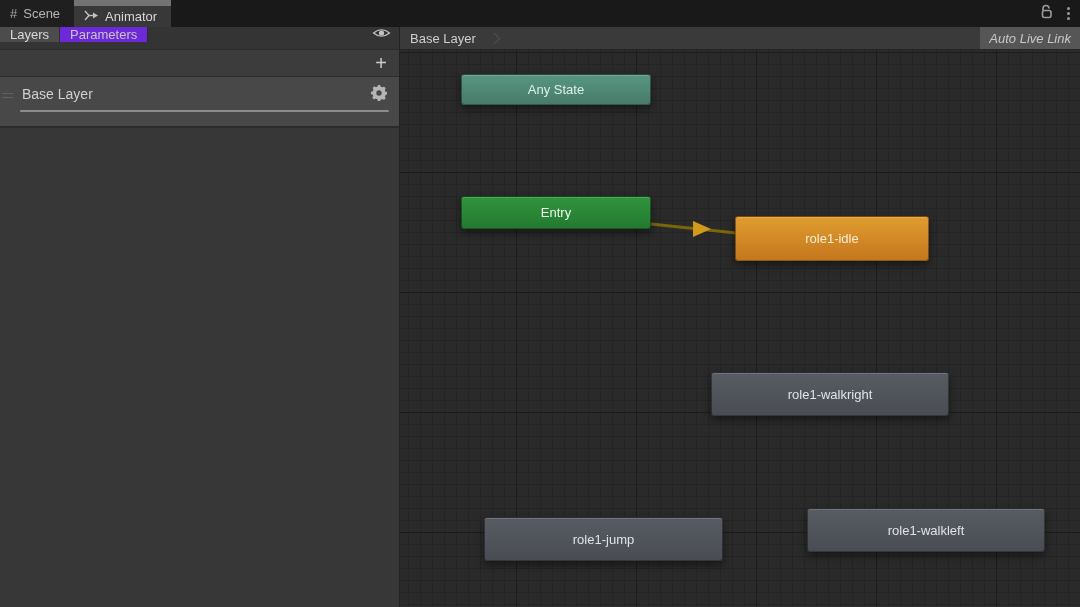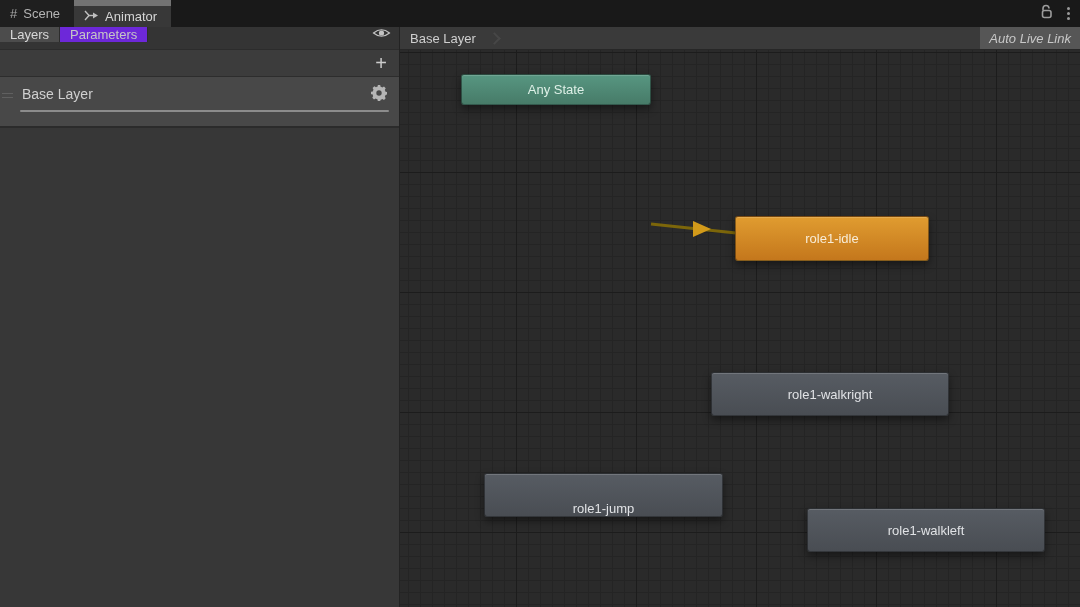--- a/index.html
+++ b/index.html
@@ -62,22 +62,22 @@
     font-size:13px; border-radius:3px; border:1px solid rgba(0,0,0,0.40);
     box-shadow:0 4px 8px rgba(0,0,0,0.45), inset 0 1px 0 rgba(255,255,255,0.16); z-index:2; }
   .node.anystate { left:61px; top:47px; width:190px; height:31px;
     background:linear-gradient(#579681,#477b68); color:#def0e7; }
   .node.entry { left:61px; top:169px; width:190px; height:33px;
     background:linear-gradient(#31943f,#237a2f); color:#edf7ef; }
   .node.idle { left:335px; top:189px; width:194px; height:45px;
     background:linear-gradient(#e09c30,#c4771c); color:#f8ecd7; }
   .node.walkright { left:311px; top:345px; width:238px; height:44px;
     background:linear-gradient(#575c63,#494d53); color:#e0e2e5; }
-  .node.jump { left:84px; top:446px; width:239px; height:44px;
-    background:linear-gradient(#575c63,#494d53); color:#e0e2e5;align-items:flex-end; }
+  .node.jump { left:84px; top:490px; width:239px; height:44px;
+    background:linear-gradient(#575c63,#494d53); color:#e0e2e5; }
   .node.walkleft { left:407px; top:481px; width:238px; height:44px;
     background:linear-gradient(#575c63,#494d53); color:#e0e2e5; }
 </style>
 </head>
 <body>
 
 <div class="window">
 
   <div class="topbar">
     <div class="tab scene">
@@ -165,20 +165,23 @@
       </div>
 
       <svg class="arrow-layer" width="680" height="580">
         <line x1="251" y1="197" x2="336" y2="206" stroke="#7c660a" stroke-width="3"></line>
         <polygon points="293,194 311,202 293,210" fill="#d29a1a"></polygon>
       </svg>
 
       <div class="node anystate">
         <span>Any State</span>
       </div>
+      <div class="node entry">
+        <span>Entry</span>
+      </div>
       <div class="node idle">
         <span>role1-idle</span>
       </div>
       <div class="node walkright">
         <span>role1-walkright</span>
       </div>
       <div class="node jump">
         <span>role1-jump</span>
       </div>
       <div class="node walkleft">

